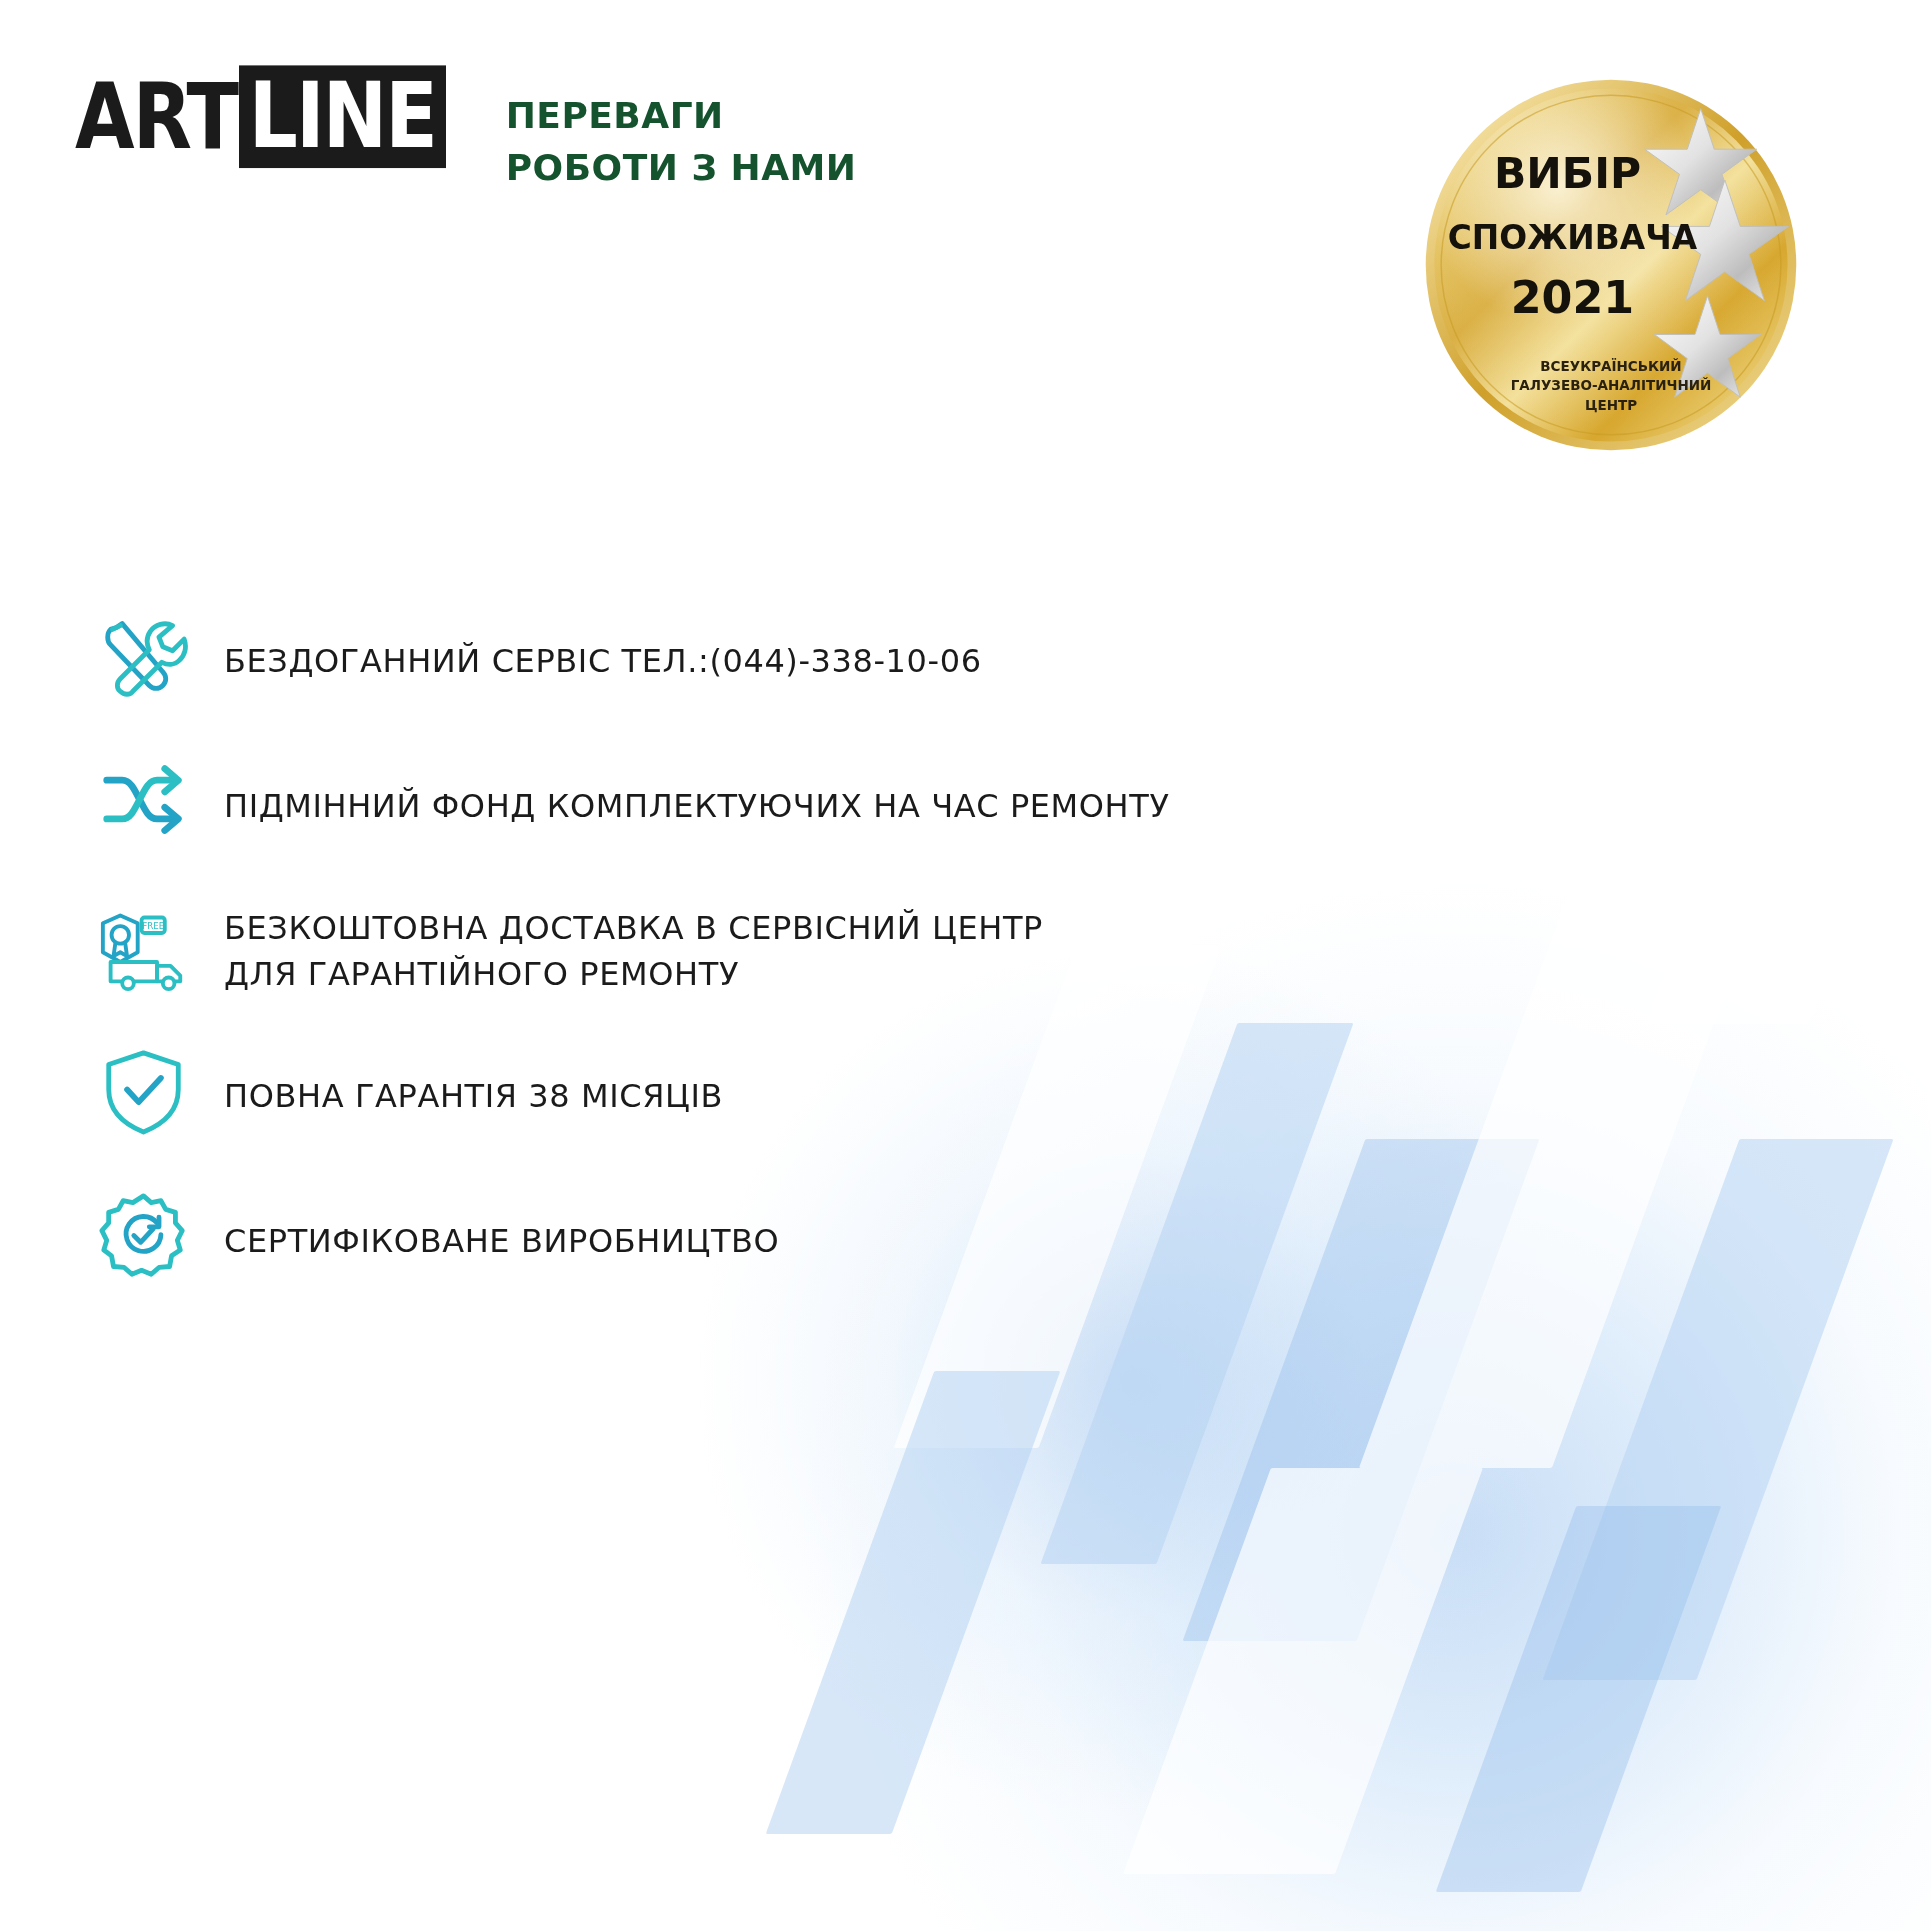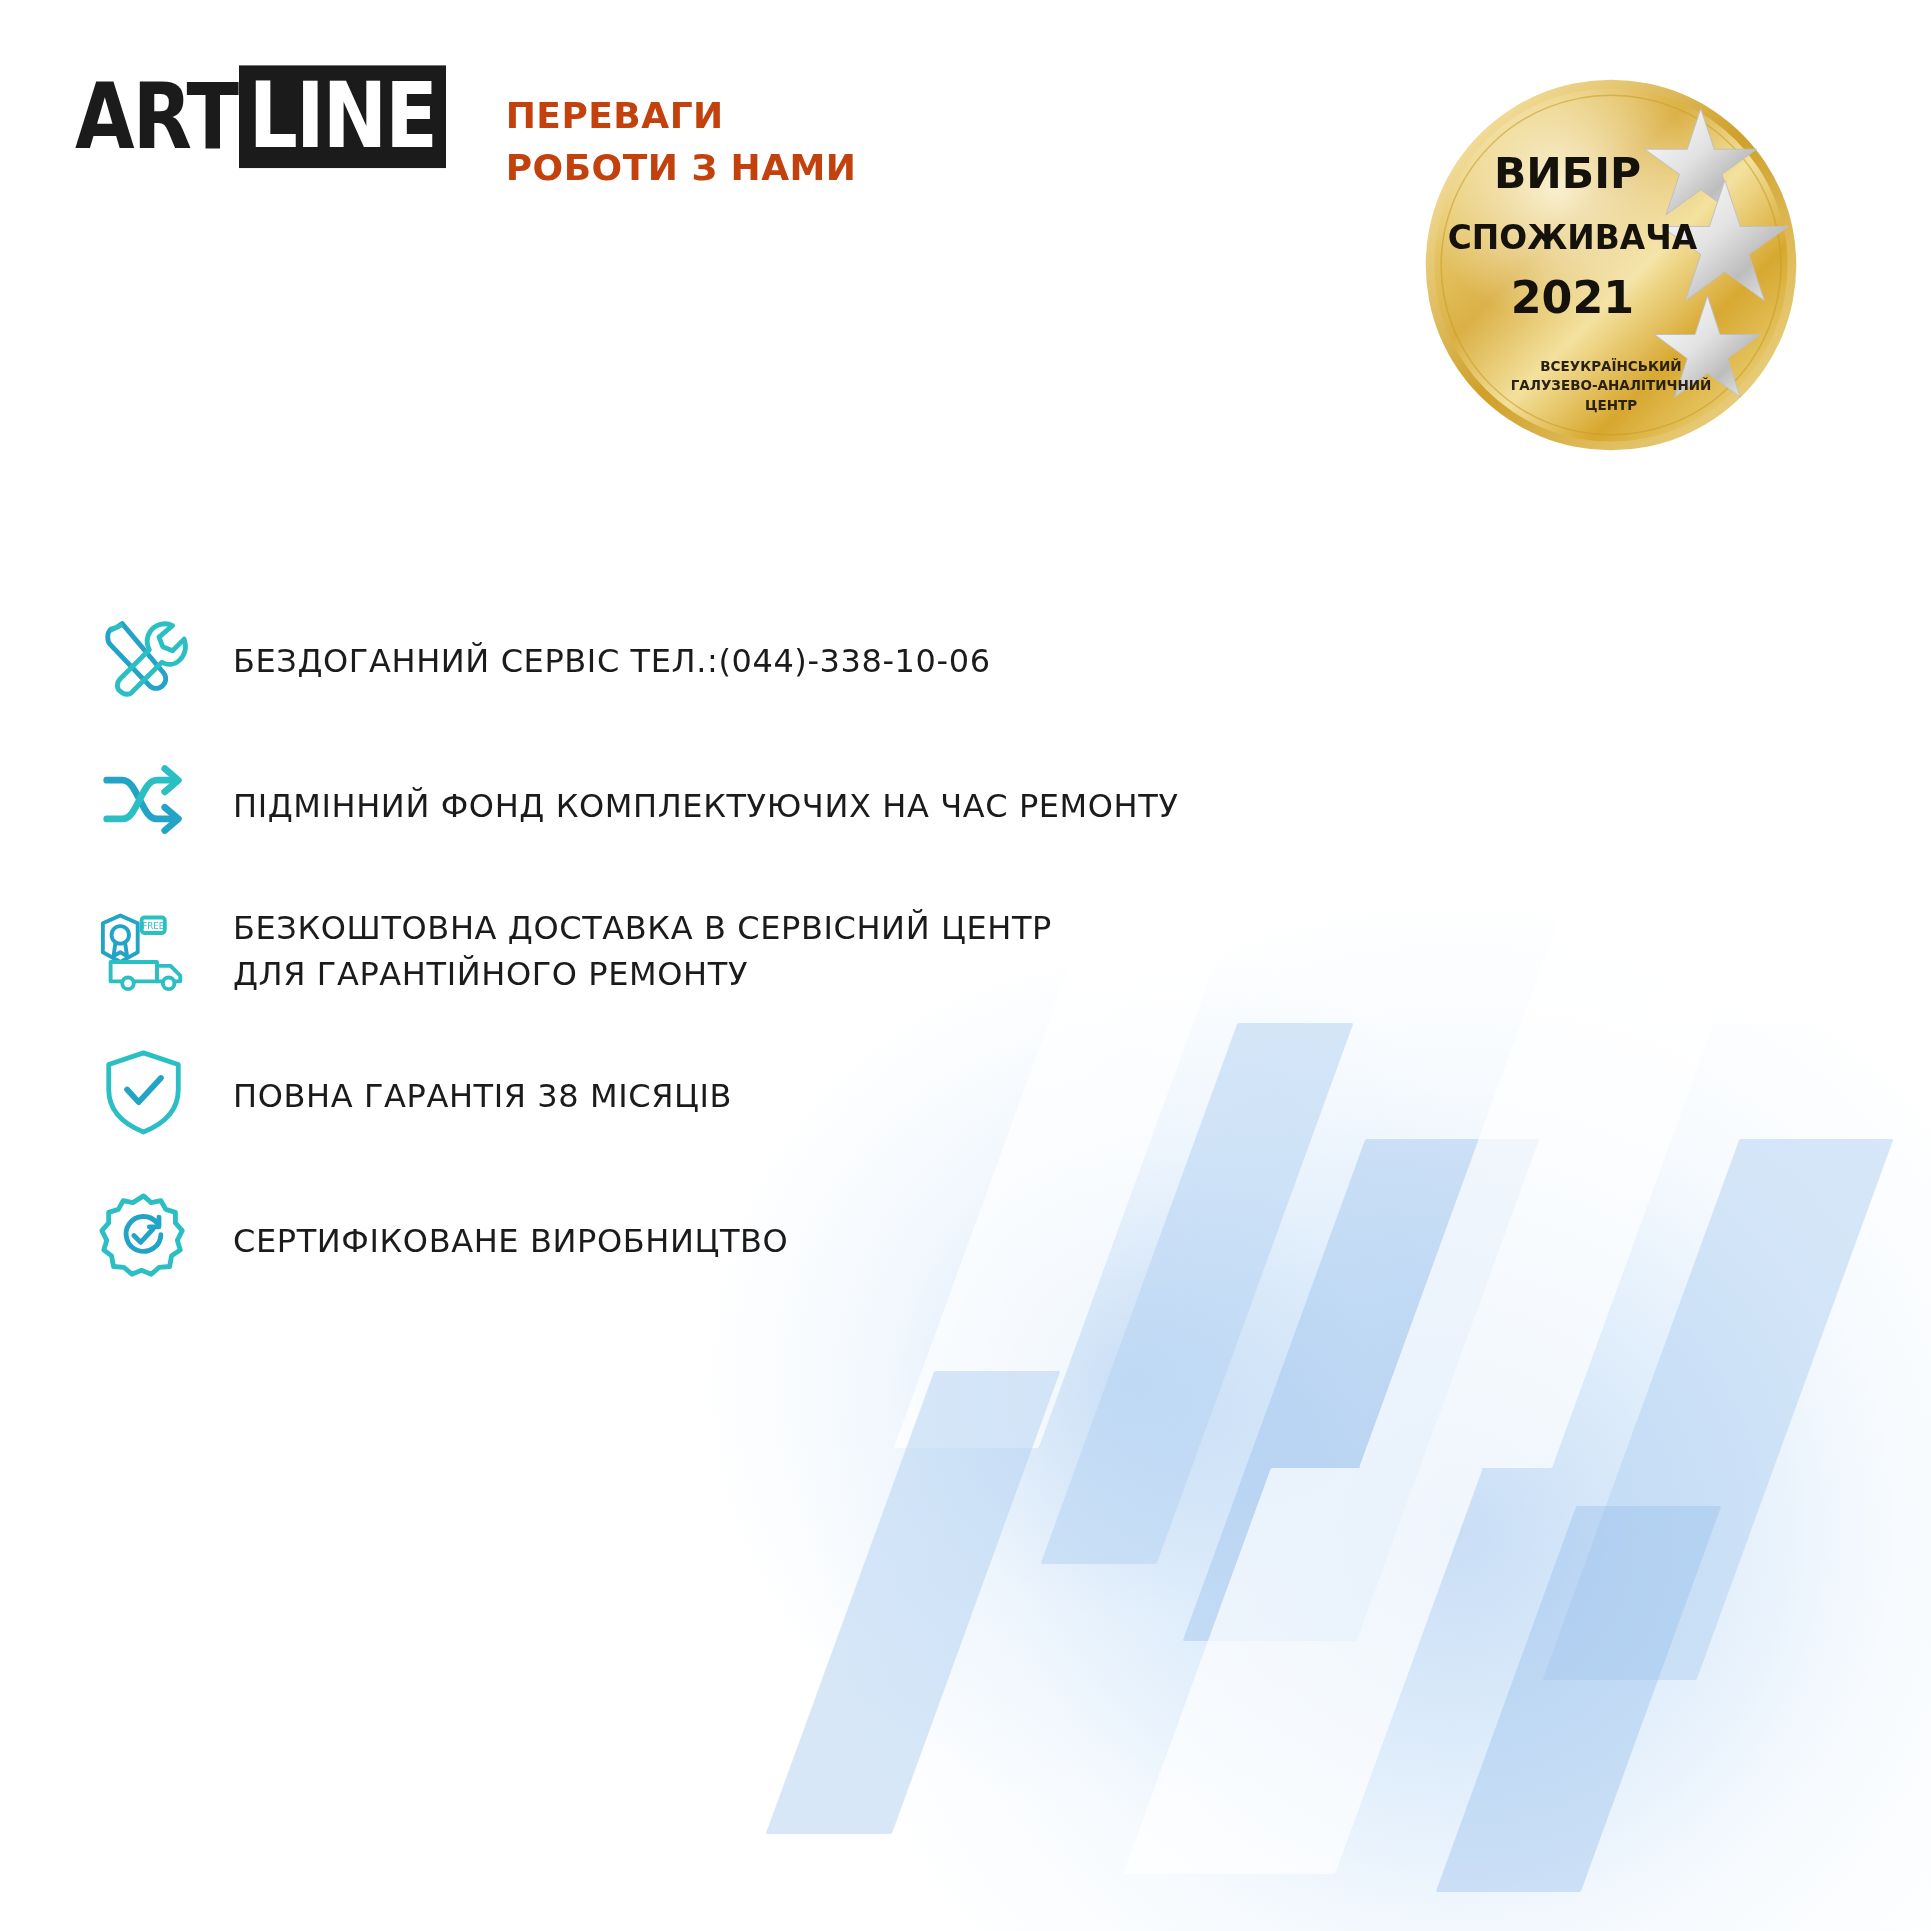--- a/index.html
+++ b/index.html
@@ -97,21 +97,21 @@
     padding: 3.9px 9.7px 5.8px 9.7px;
     transform: scaleY(1.18);
     transform-origin: bottom;
     margin-left: 1.9px;
   }
   .header-title {
     font-family: "DejaVu Sans", sans-serif;
     font-weight: bold;
     font-size: 36px;
     line-height: 1.42;
-    color: #c2410c;
+    color: #14532d;
     letter-spacing: 0.5px;
     padding-top: 15.4px;
     text-transform: uppercase;
   }
 
   
   .badge {
     position: absolute;
     top: 72px;
     right: 127px;
@@ -123,21 +123,21 @@
   
   .features {
     position: absolute;
     top: 589px;
     left: 93px;
     right: 116px;
   }
   .feature {
     display: flex;
     align-items: center;
-    gap: 40px;
+    gap: 31px;
     min-height: 145px;
   }
   .feature .icon-wrap {
     width: 100px;
     min-width: 100px;
     height: 100px;
     display: flex;
     align-items: flex-start;
     justify-content: center;
   }

